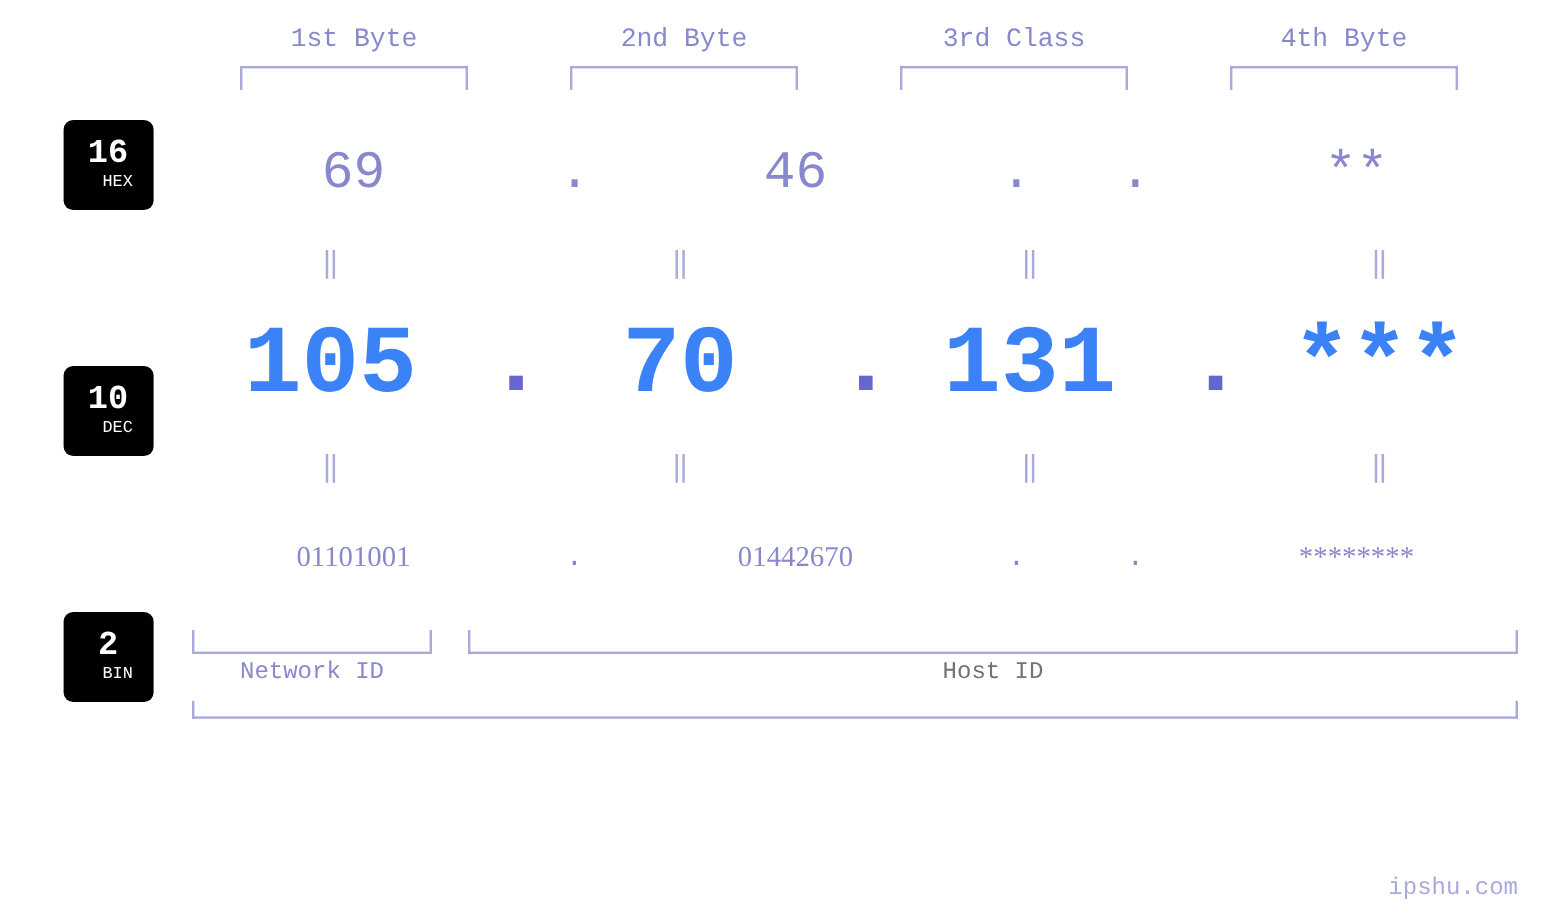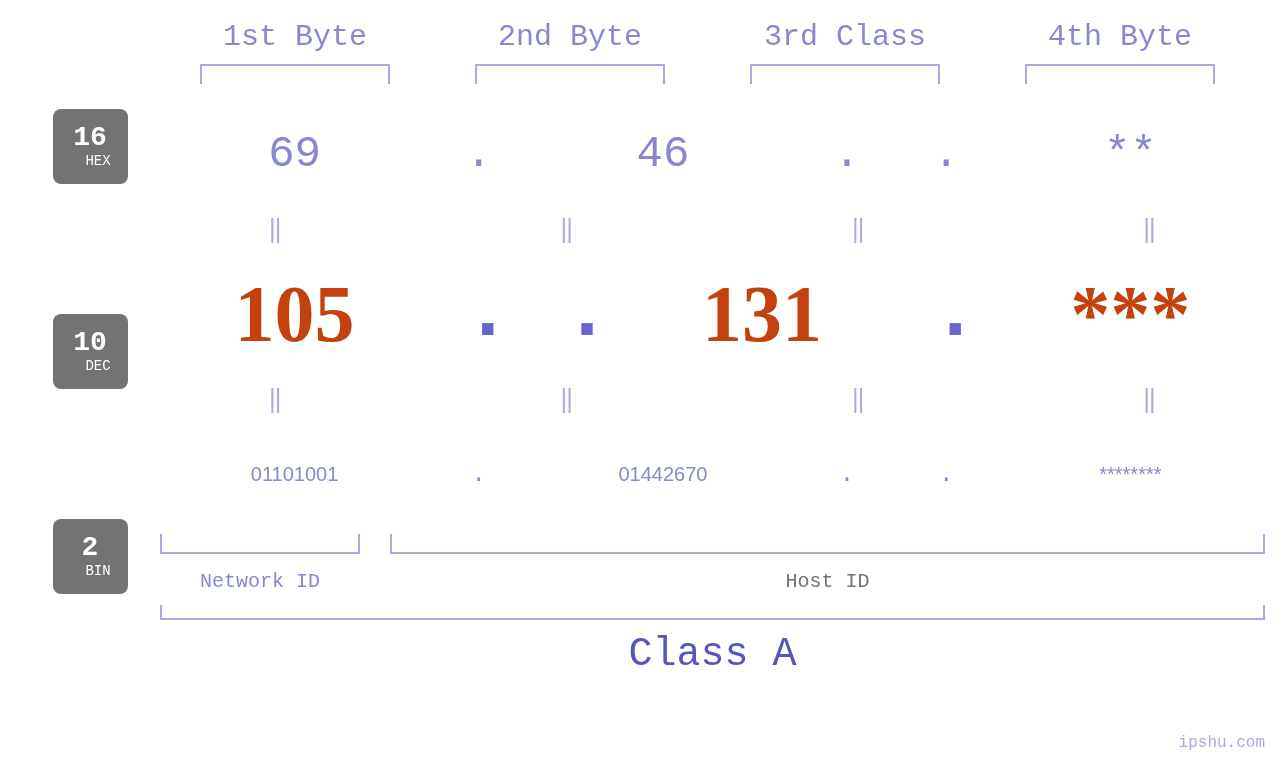--- a/index.html
+++ b/index.html
@@ -31,21 +31,21 @@
     .byte-headers {
       display: flex;
       width: 1100px;
       margin-left: 130px;
       margin-bottom: 10px;
       justify-content: space-around;
     }
 
     .byte-label {
       color: #8888cc;
-      font-size: 30px;
+      font-size: 22px;
       font-family: 'Courier New', Courier, monospace;
       text-align: center;
       width: 200px;
     }
 
     
     .top-brackets {
       display: flex;
       width: 1100px;
       margin-left: 130px;
@@ -73,21 +73,21 @@
       display: flex;
       flex-direction: column;
       align-items: center;
       width: 140px;
       padding-left: 40px;
       gap: 30px;
       padding-top: 10px;
     }
 
     .badge {
-      background: #737373;
+      background: #000000;
       color: white;
       width: 75px;
       height: 75px;
       border-radius: 8px;
       display: flex;
       flex-direction: column;
       align-items: center;
       justify-content: center;
       font-family: 'Courier New', Courier, monospace;
     }
@@ -132,30 +132,30 @@
       text-align: center;
     }
 
     .hex-value {
       color: #8888cc;
       font-size: 44px;
       font-family: 'Courier New', Courier, monospace;
     }
 
     .dec-value {
-      color: #c2410c;
+      color: #3b82f6;
       font-size: 80px;
       font-weight: bold;
+      font-family: Liberation Mono, monospace;
+    }
+
+    .bin-value {
+      color: #8888cc;
+      font-size: 24px;
       font-family: Liberation Serif, serif;
-    }
-
-    .bin-value {
-      color: #8888cc;
-      font-size: 20px;
-      font-family: Liberation Sans, sans-serif;
     }
 
     
     .equals-row {
       display: flex;
       align-items: center;
       justify-content: space-around;
       padding: 0 20px;
       height: 40px;
     }
@@ -171,21 +171,21 @@
     .equals-dot {
       width: 30px;
     }
 
     
     .watermark {
       position: absolute;
       bottom: 15px;
       right: 20px;
       color: #aaaadd;
-      font-size: 16px;
+      font-size: 20px;
       font-family: 'Courier New', Courier, monospace;
     }
 
     .dot-separator {
       color: #6666cc;
       font-size: 80px;
       font-weight: bold;
       line-height: 1;
       width: 30px;
       text-align: center;
@@ -269,20 +269,23 @@
         <div class="equals-cell">‖</div>
         <div class="equals-dot"></div>
         <div class="equals-cell">‖</div>
       </div>
 
       <div class="data-row dec-row">
         <div class="cell">
           <span class="dec-value">105</span>
         </div>
         <span class="dot-separator">.</span>
+        <div class="cell">
+          <span class="dec-value">70</span>
+        </div>
         <span class="dot-separator">.</span>
         <div class="cell">
           <span class="dec-value">131</span>
         </div>
         <span class="dot-separator">.</span>
         <div class="cell">
           <span class="dec-value">***</span>
         </div>
       </div>
 
@@ -312,28 +315,27 @@
       </div>
 
       <div style="display: flex; align-items: flex-start; padding: 0 20px; margin-top: 5px;">
 
         <div style="width: 200px; height: 20px; border-bottom: 2px solid #aaaadd; border-left: 2px solid #aaaadd; border-right: 2px solid #aaaadd;"></div>
         <div style="width: 30px;"></div>
 
         <div style="flex: 1; height: 20px; border-bottom: 2px solid #aaaadd; border-left: 2px solid #aaaadd; border-right: 2px solid #aaaadd;"></div>
       </div>
 
-      <div style="display: flex; padding: 0 20px; margin-top: 16px;">
+      <div style="display: flex; padding: 0 20px; margin-top: 4px;">
         <div style="width: 200px; text-align: center; color: #8888cc; font-size: 20px; font-family: 'Courier New', Courier, monospace;">Network ID</div>
         <div style="width: 30px;"></div>
         <div style="flex: 1; text-align: center; color: #737373; font-size: 20px; font-family: 'Courier New', Courier, monospace;">Host ID</div>
       </div>
 
       <div style="margin: 12px 20px 0 20px; height: 15px; border-bottom: 2px solid #aaaadd; border-left: 2px solid #aaaadd; border-right: 2px solid #aaaadd;"></div>
 
-      <div style="text-align: center; color: #5555bb; font-size: 40px; font-family: 'Courier New', Courier, monospace; margin-top: 12px;">Class A</div>
 
     </div>
   </div>
 
   <div class="watermark">ipshu.com</div>
 
 </div>
 
 </body></html>

